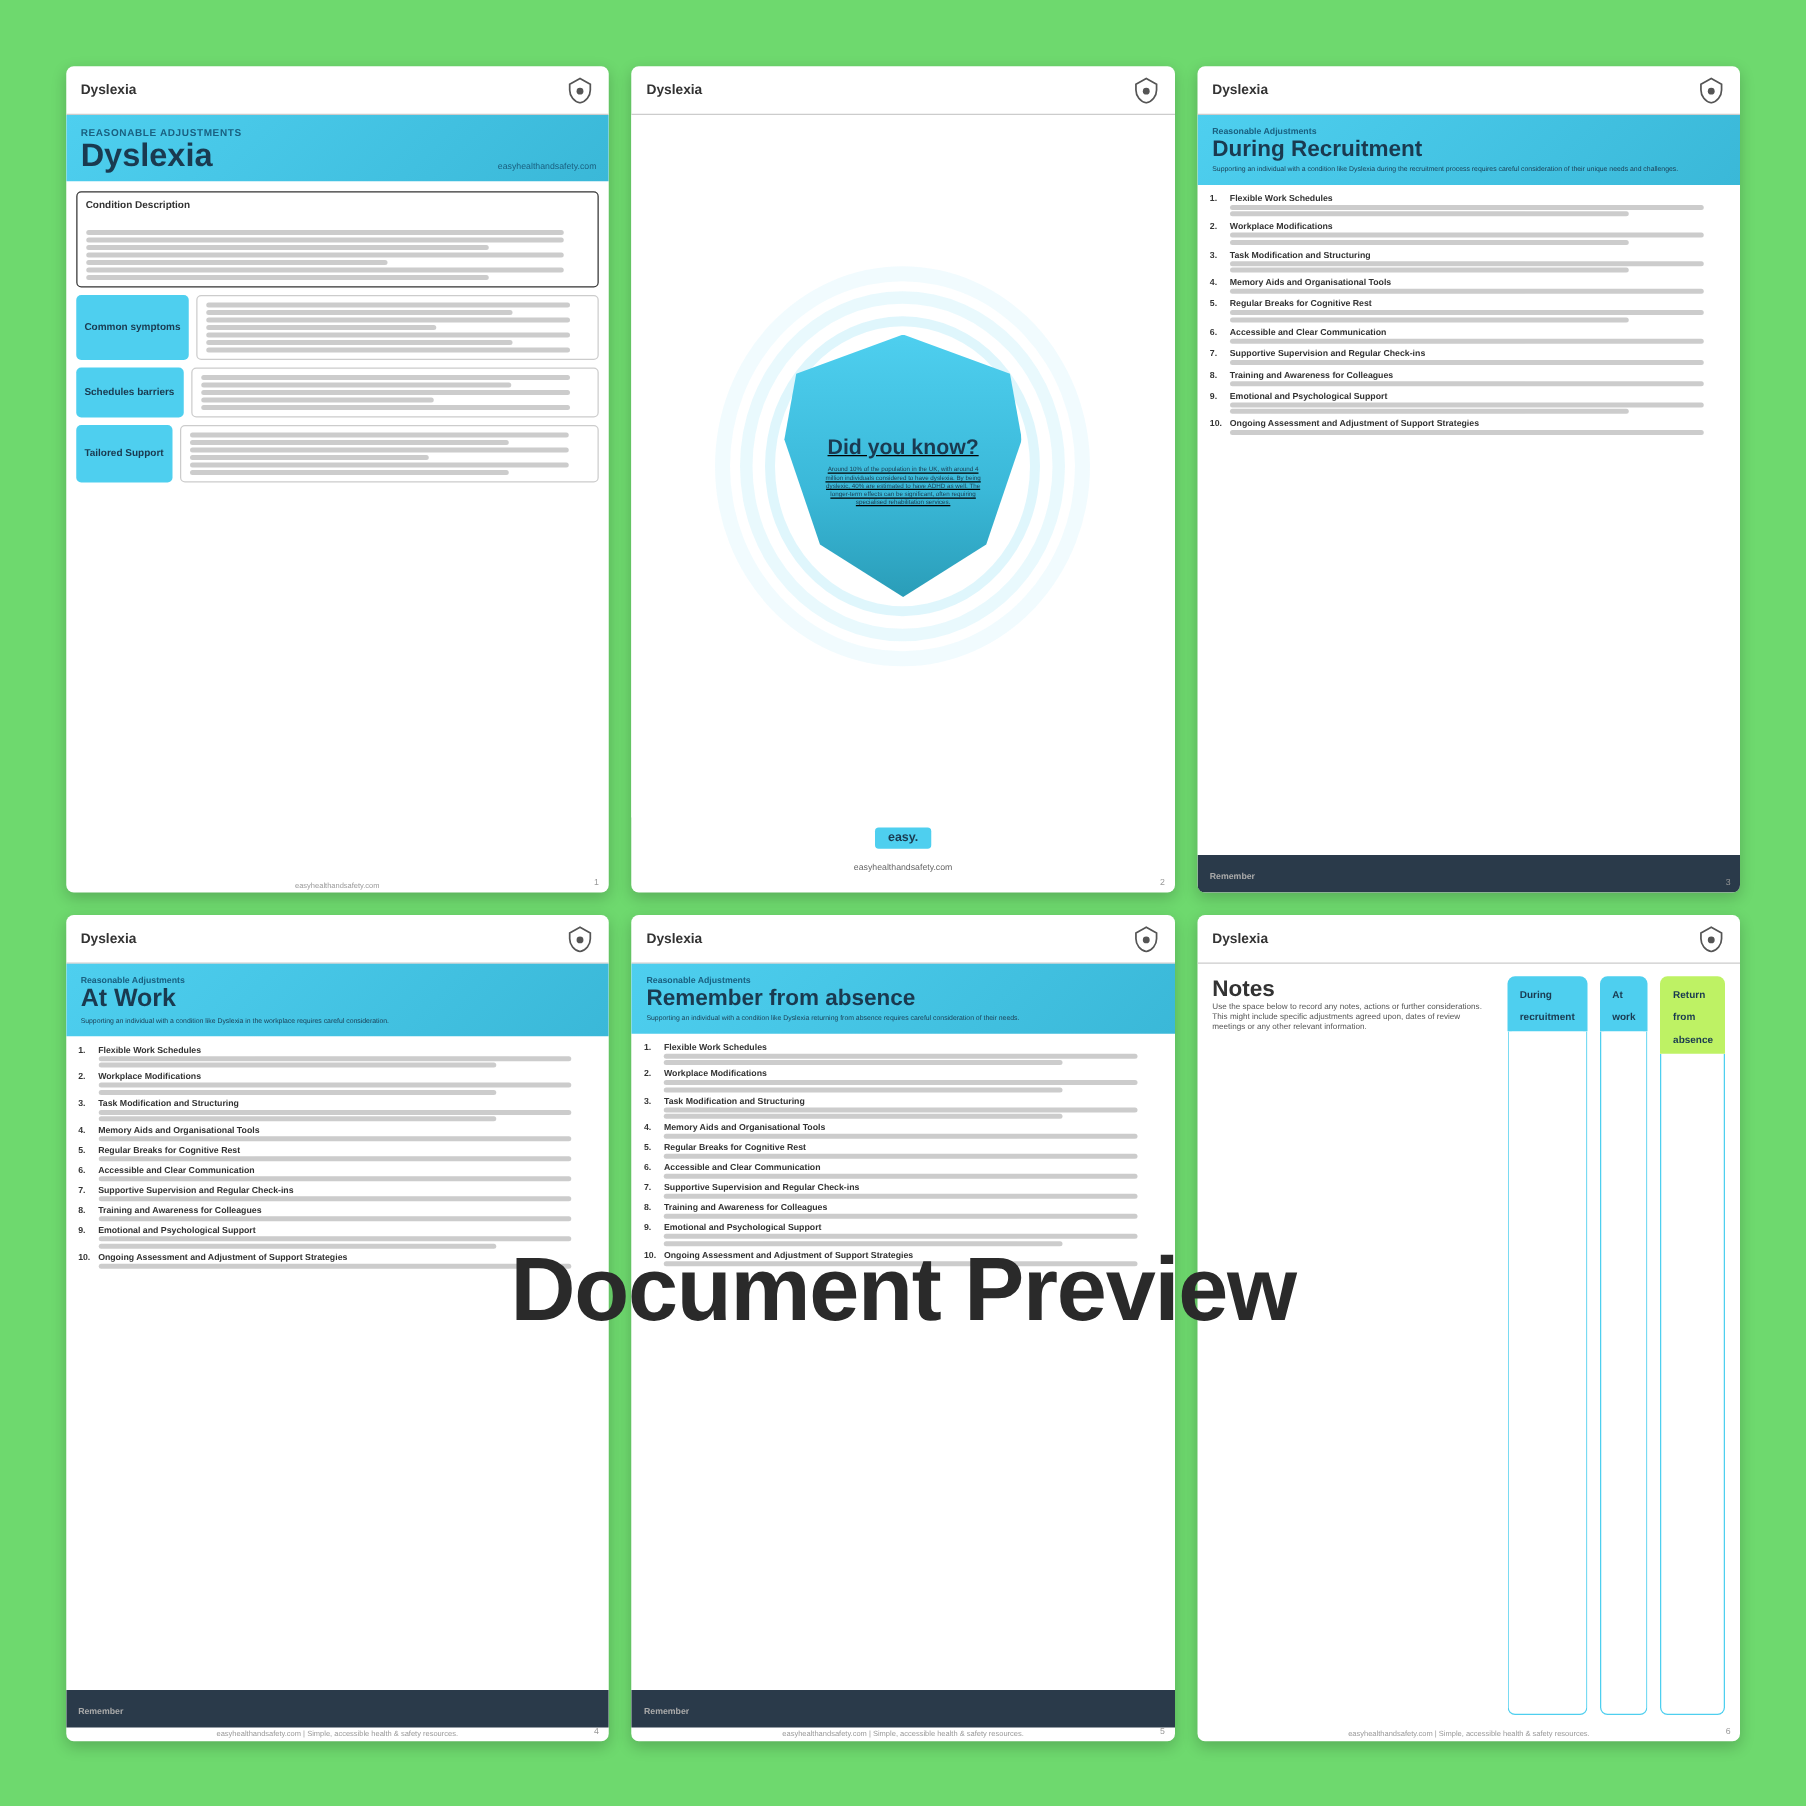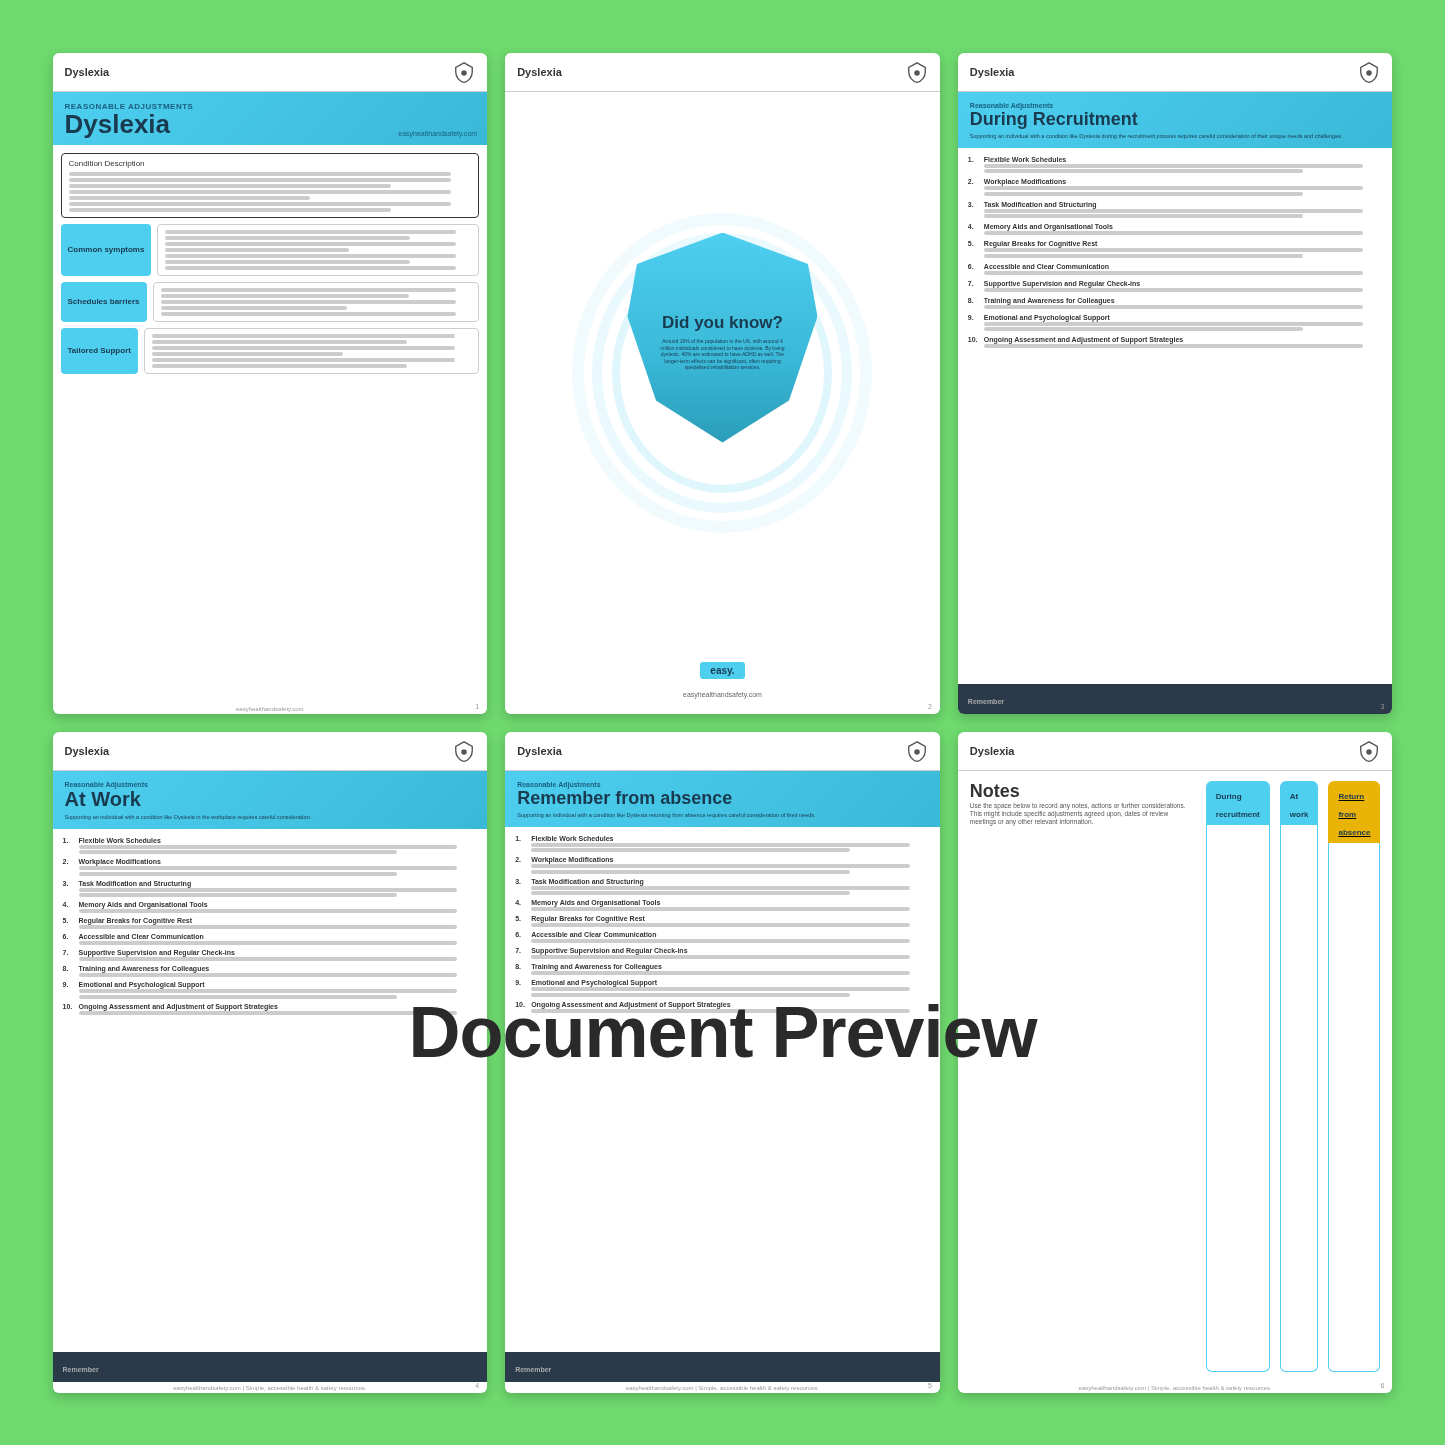--- a/index.html
+++ b/index.html
@@ -102,23 +102,23 @@
       flex-direction: column;
       gap: 6px;
     }
     .condition-box {
       border: 1.5px solid #333;
       border-radius: 4px;
       padding: 5px 7px;
     }
     .condition-box .label {
       font-size: 8px;
-      font-weight: normal;
+      font-weight: bold;
       color: #333;
-      margin-bottom: 4px;
+      margin-bottom: 16px;
     }
     .text-lines {
       display: flex;
       flex-direction: column;
       gap: 2px;
     }
     .text-line {
       height: 4px;
       background: #999;
       border-radius: 2px;
@@ -162,21 +162,23 @@
       align-items: center;
       justify-content: center;
       padding: 20px;
       background: white;
     }
     .shield-container {
       position: relative;
       width: 260px;
       height: 280px;
       display: flex;
+      align-items: center;
       justify-content: center;
+      text-decoration: underline;
     }
     .page2-footer {
       display: flex;
       flex-direction: column;
       align-items: center;
       padding: 8px;
       gap: 4px;
     }
     .easy-badge {
       background: #4ecfef;
@@ -776,21 +778,21 @@
         </div>
 
         <div style="flex:1;display:flex;flex-direction:column;">
           <div style="background:#4ecfef;padding:4px 10px;border-radius:6px 6px 0 0;">
             <span style="font-size:8px;font-weight:bold;color:#1a3a50;">At work</span>
           </div>
           <div style="border:1.5px solid #4ecfef;border-top:none;border-radius:0 0 6px 6px;flex:1;min-height:55px;"></div>
         </div>
 
         <div style="flex:1;display:flex;flex-direction:column;">
-          <div style="background:#eab308;padding:4px 10px;border-radius:6px 6px 0 0;text-decoration:underline;">
+          <div style="background:#bef264;padding:4px 10px;border-radius:6px 6px 0 0;">
             <span style="font-size:8px;font-weight:bold;color:#1a3a50;">Return from absence</span>
           </div>
           <div style="border:1.5px solid #4ecfef;border-top:none;border-radius:0 0 6px 6px;flex:1;min-height:55px;"></div>
         </div>
       </div>
       <div class="footer-website">easyhealthandsafety.com | Simple, accessible health &amp; safety resources.</div>
       <span class="page-number">6</span>
     </div>
 
   </div>

